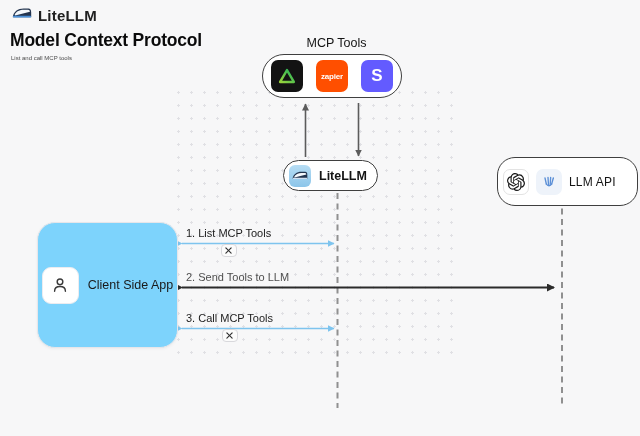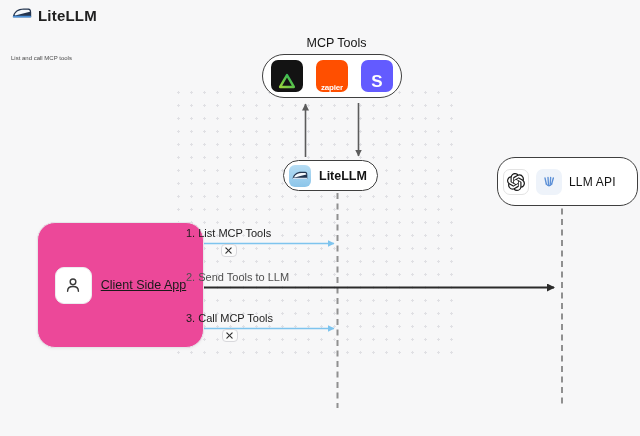--- a/index.html
+++ b/index.html
@@ -24,21 +24,21 @@
   .page-title { position:absolute; left:10px; top:30px; font-size:17.5px; font-weight:700; color:#0b0b0b; letter-spacing:-.2px; z-index:2; }
   .page-subtitle { position:absolute; left:11px; top:55px; font-size:6px; color:#4a4a4a; z-index:2; }
 
   
   .mcp-label { position:absolute; left:286px; top:36px; width:101px; text-align:center; font-size:12.5px; font-weight:500; color:#141414; z-index:2; }
   .mcp-pill {
     position:absolute; left:262px; top:54px; width:140px; height:44px;
     background:#fff; border:1.5px solid #3f3f3f; border-radius:24px;
     display:flex; align-items:center; justify-content:center; gap:13px; z-index:2;
   }
-  .tool-tile { width:32px; height:32px; border-radius:7px; display:flex; align-items:flex-end; justify-content:center; }
+  .tool-tile { width:32px; height:32px; border-radius:7px; display:flex; align-items:center; justify-content:center; }
   .tile-dark { background:#131313; }
   .tile-zapier { background:#ff4f00; }
   .tile-stripe { background:#635bff; }
   .zapier-text { color:#fff; font-size:8px; font-weight:700; letter-spacing:-.2px; }
   .stripe-text { color:#fff; font-size:17px; font-weight:700; }
 
   
   .litellm-pill {
     position:absolute; left:283px; top:160px; width:95px; height:31px;
     background:#fff; border:1.5px solid #3f3f3f; border-radius:16px;
@@ -51,24 +51,24 @@
     position:absolute; left:497px; top:157px; width:141px; height:49px;
     background:#fff; border:1.5px solid #3f3f3f; border-radius:18px;
     display:flex; align-items:center; gap:7px; padding-left:5px; z-index:2;
   }
   .openai-tile { width:26px; height:26px; border-radius:7px; background:#fff; border:1px solid #e3e3e3; display:flex; align-items:center; justify-content:center; }
   .provider-tile { width:26px; height:26px; border-radius:7px; background:#eef3fa; display:flex; align-items:center; justify-content:center; }
   .llmapi-pill .node-text { font-size:12px; font-weight:500; color:#141414; letter-spacing:.2px; }
 
   
   .client-box {
-    position:absolute; left:37px; top:222px; width:167px; height:126px;
-    background:#ec4899; border:1px solid #e6e6ea; border-radius:18px;
+    position:absolute; left:37px; top:222px; width:141px; height:126px;
+    background:#7dd3fc; border:1px solid #e6e6ea; border-radius:18px;
     box-shadow:0 1px 3px rgba(0,0,0,.05);
-    display:flex; align-items:center; justify-content:center; gap:9px; z-index:2;text-decoration:underline;
+    display:flex; align-items:center; justify-content:center; gap:9px; z-index:2;
   }
   .client-tile { width:37px; height:37px; border-radius:9px; background:#fff; border:1px solid #ececf0; display:flex; align-items:center; justify-content:center; }
   .client-box .node-text { font-size:12.5px; font-weight:500; color:#1a1a1a; }
 
   
   .seq-label { position:absolute; display:flex; align-items:center; gap:5px; font-size:11px; font-weight:500; color:#1c1c1c; z-index:2;flex-direction:column; }
   .seq-label.muted { color:#4f4f4f; }
   .tools-badge {
     display:inline-flex; align-items:center; justify-content:center;
     width:16px; height:13px; border-radius:4px; background:#fbfbfb; border:1px solid #d8d8dc;
@@ -107,20 +107,21 @@
   <div class="brand">
     <span>
       <svg width="20" height="14" viewBox="0 0 24 16">
         <path d="M1 13.2 C1 6.5 7.5 2.5 14 2.5 L19.8 2.5 C21.9 2.5 23 4.4 23 7 L23 13.2 Z" fill="#23344e"></path>
         <path d="M3.2 10.2 C5 5.8 9.5 4.1 14 4.1 L19.3 4.1 C20.6 4.1 21.3 5 21.5 6.4 L3.8 11 Z" fill="#f4f8fc"></path>
         <rect x="1" y="11.2" width="22" height="2.1" rx="1" fill="#4a90d9"></rect>
       </svg>
     </span>
     <span class="brand-text">LiteLLM</span>
   </div>
+  <div class="page-title">Model Context Protocol</div>
   <div class="page-subtitle">List and call MCP tools</div>
 
   <div class="mcp-label">MCP Tools</div>
   <div class="mcp-pill">
     <div class="tool-tile tile-dark">
       <svg width="22" height="22" viewBox="0 0 24 24">
         <defs>
           <linearGradient id="g-tri" x1="0" y1="1" x2="1" y2="0">
             <stop offset="0" stop-color="#9ad43c"></stop>
               <stop offset="1" stop-color="#1fb35b"></stop>

